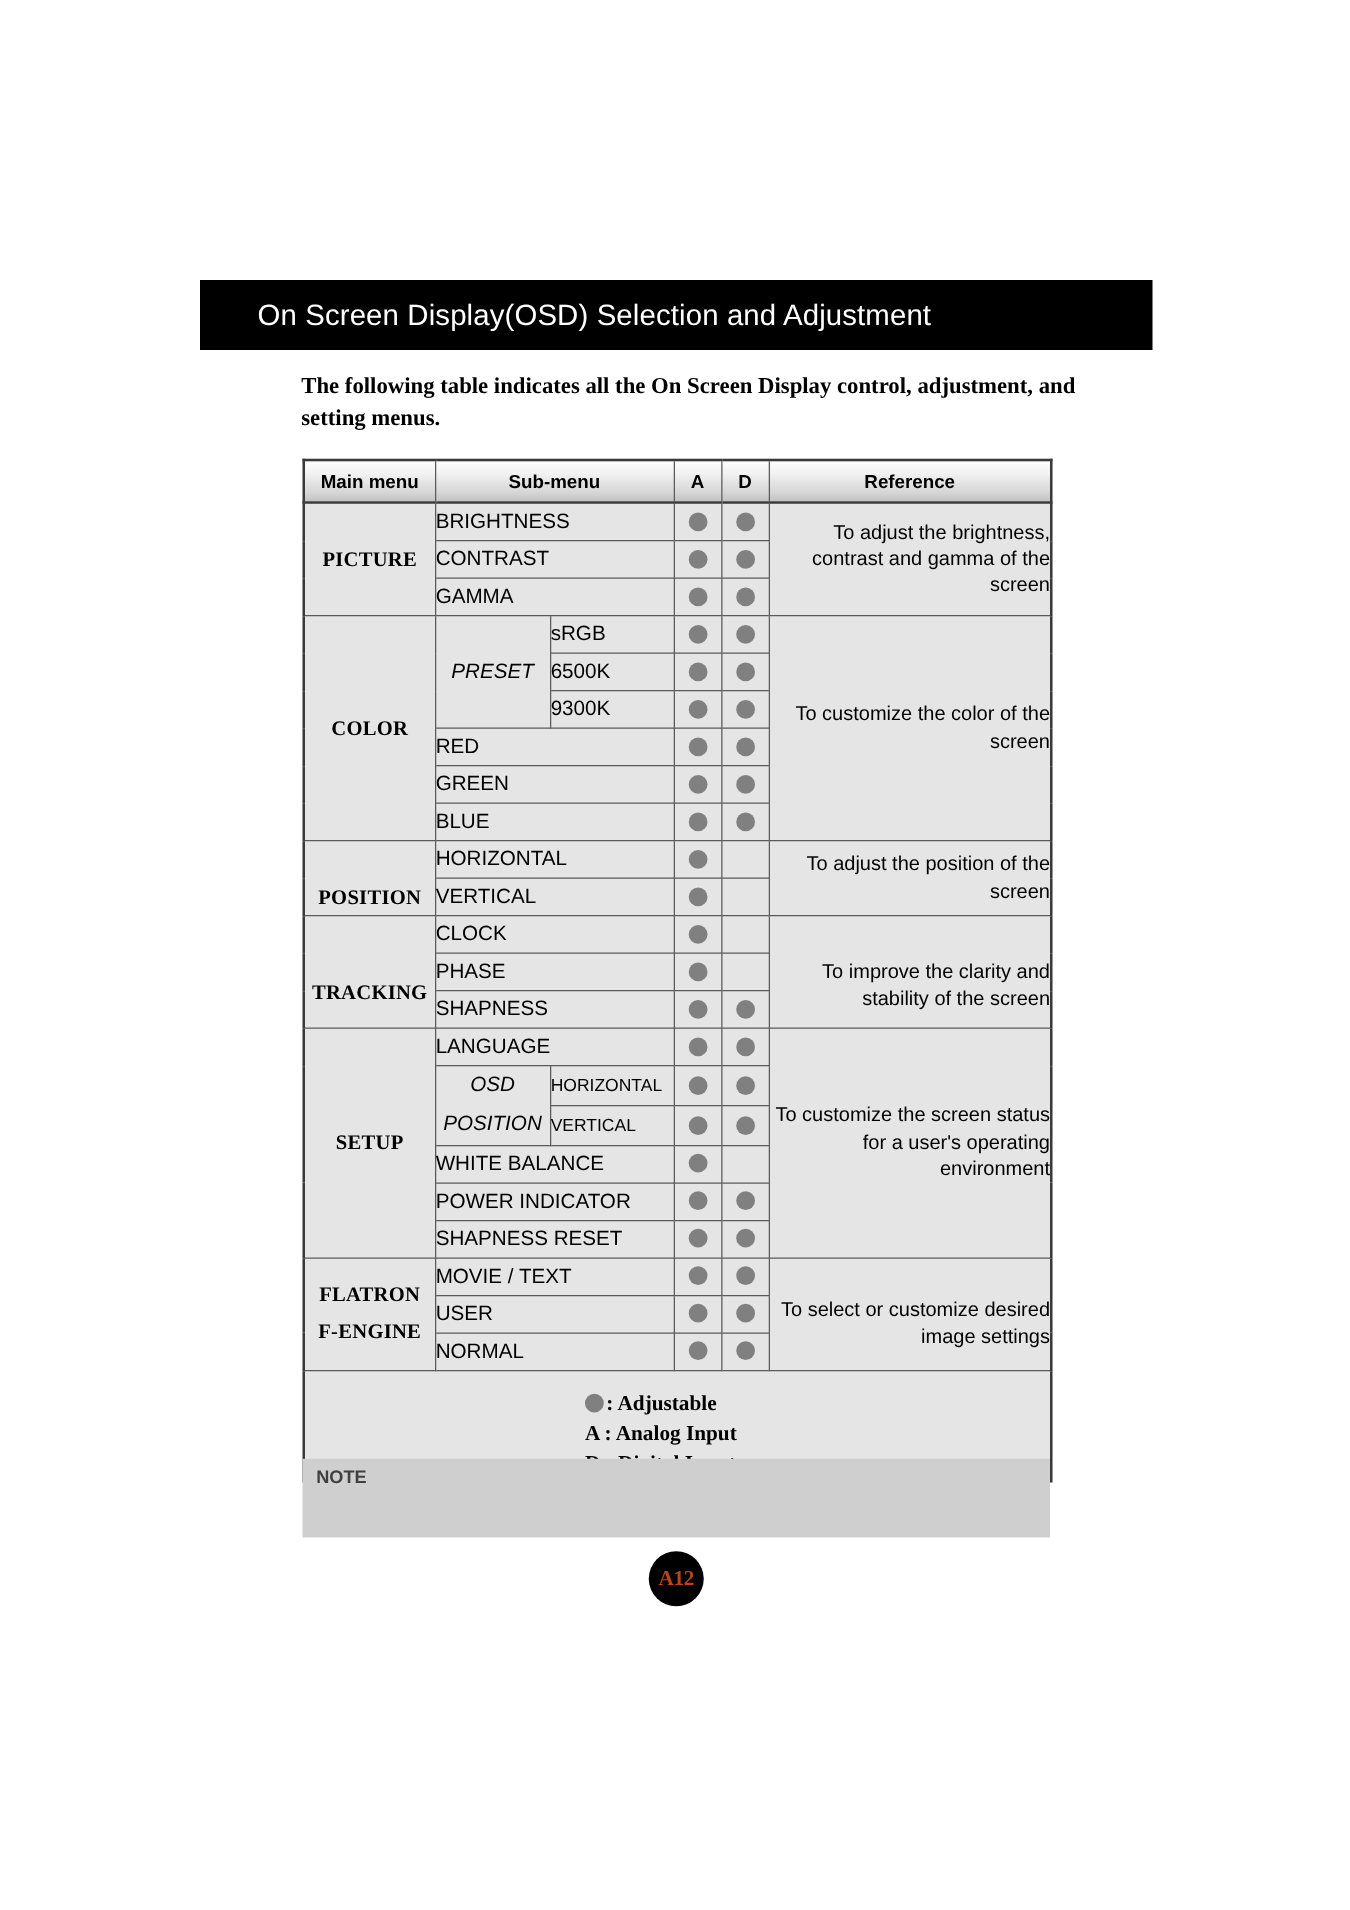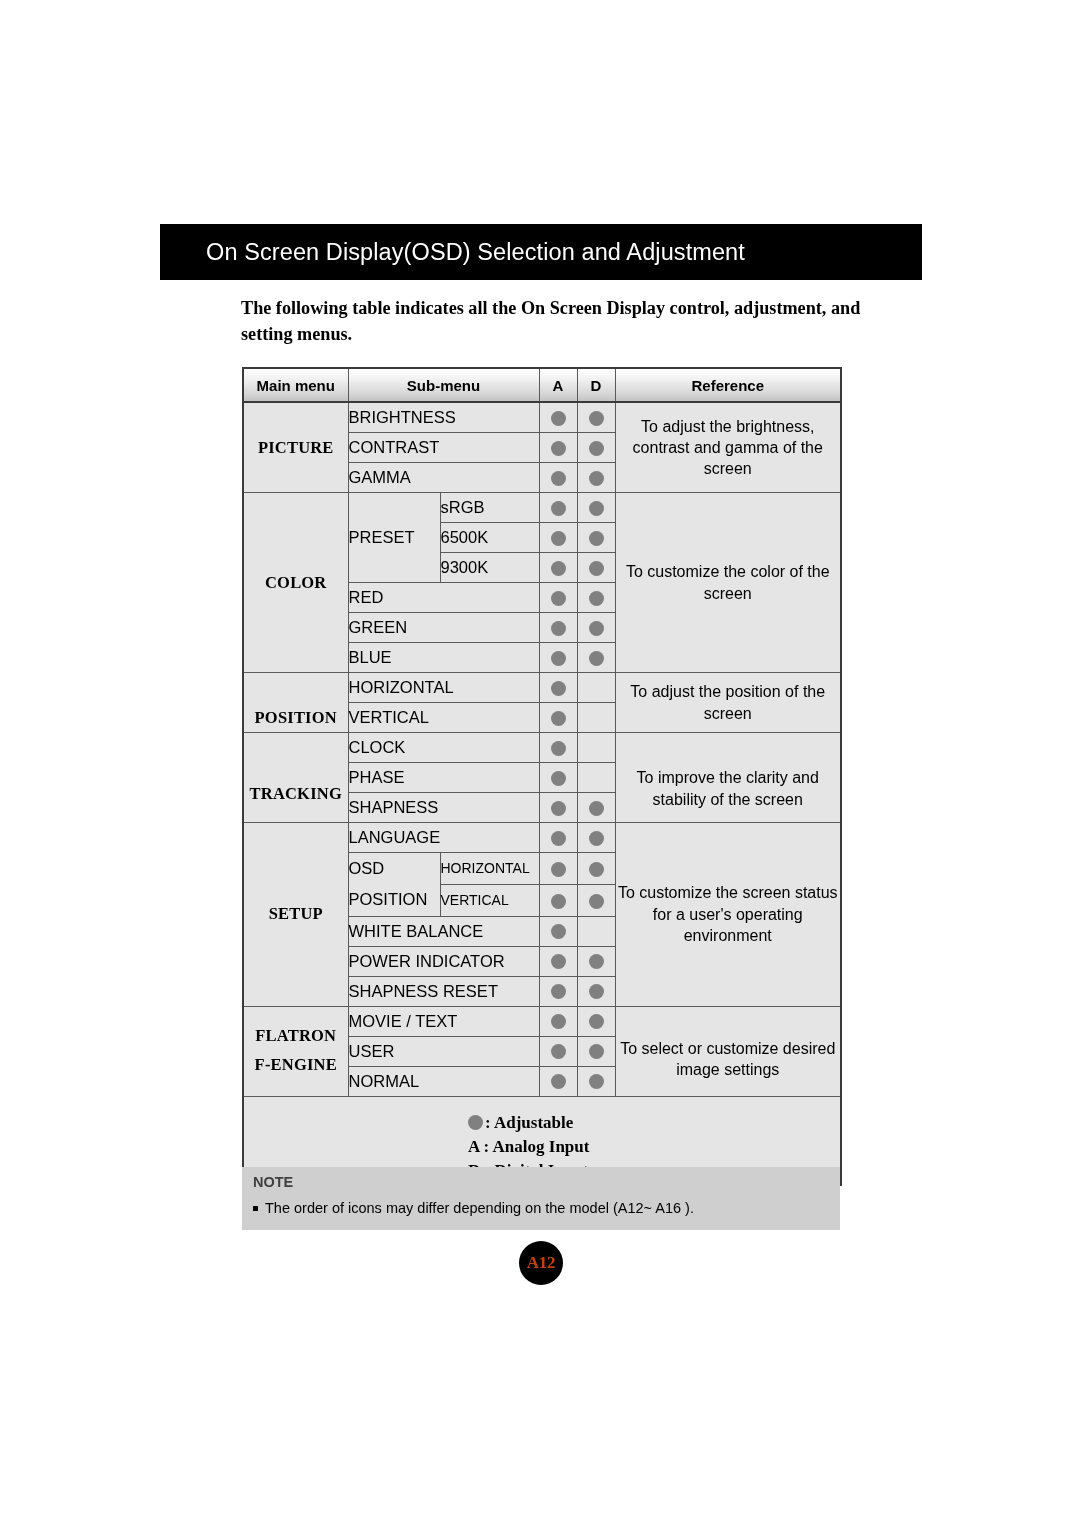--- a/index.html
+++ b/index.html
@@ -93,22 +93,23 @@
 
   
   .sm {
     font-size: 16.5px;
     font-family: "Liberation Sans", sans-serif;
     padding-left: 9px;
     text-align: left;
     height: 29px;
   }
   .sm.nested-label {
-    text-align: left;
+    text-align: center;
     padding-left: 9px;
+    font-style: italic;
   }
   .sm.small {
     font-size: 14px;
     padding-left: 6px;
   }
 
   
   .ad {
     text-align: center;
     vertical-align: middle;
@@ -122,21 +123,21 @@
     vertical-align: middle;
   }
 
   
   .ref {
     font-size: 16px;
     font-family: "Liberation Sans", sans-serif;
     vertical-align: top;
     padding: 8px 10px 0 13px;
     line-height: 1.33;
-    text-align: center;
+    text-align: right;
   }
 
   
   .legend-cell {
     height: 88px;
     vertical-align: top;
     padding-top: 11px;
     border-top: 2px solid #3a3a3a;
     border-bottom: 2px solid #3a3a3a;
   }
@@ -384,19 +385,15 @@
           <div class="lrow">D : Digital Input</div>
         </div>
       </td>
     </tr>
 
   </tbody>
 </table>
 
 <div id="note-box">
   <div class="note-title">NOTE</div>
-  <div class="note-line">
-    <span class="bullet"></span>
-    <span>The order of icons may differ depending on the model (A12~ A16 ).</span>
-  </div>
 </div>
 
 <div id="page-badge">A12</div>
 
 </body></html>

